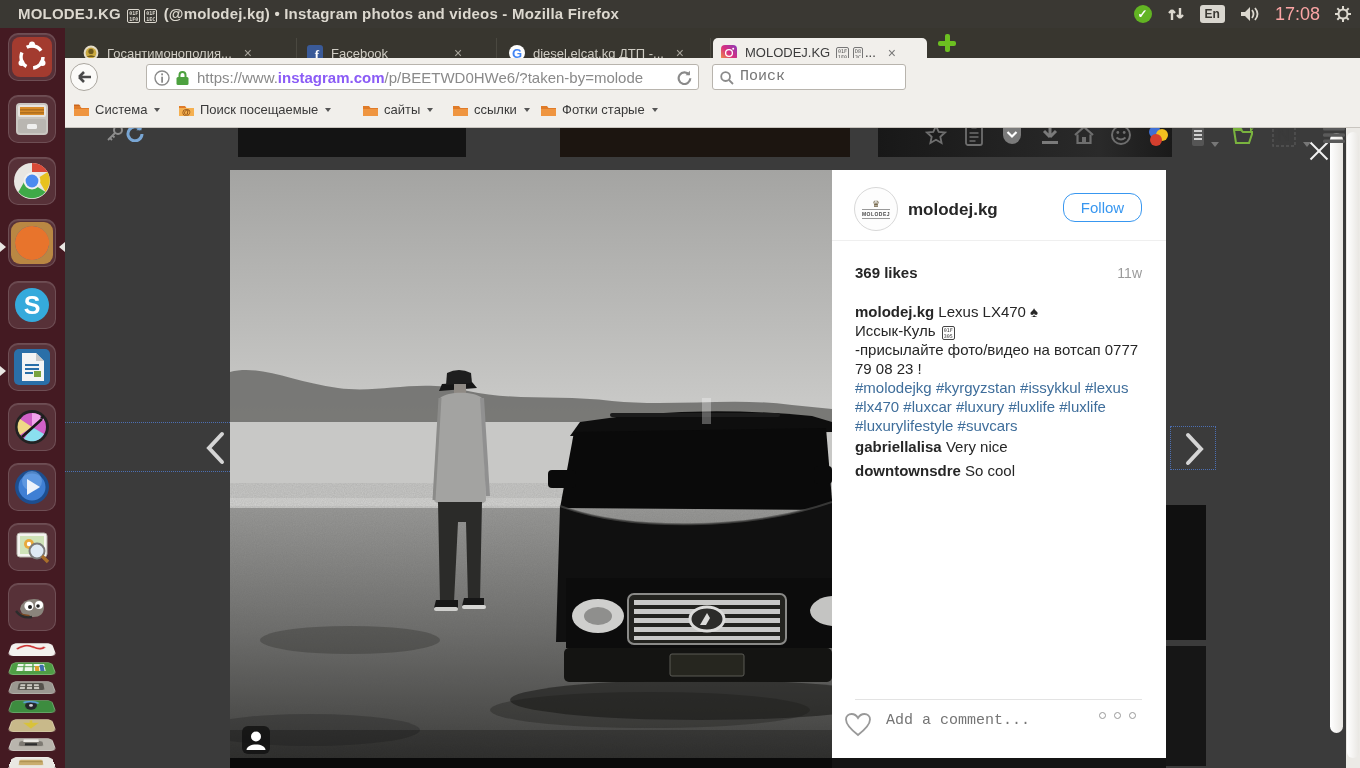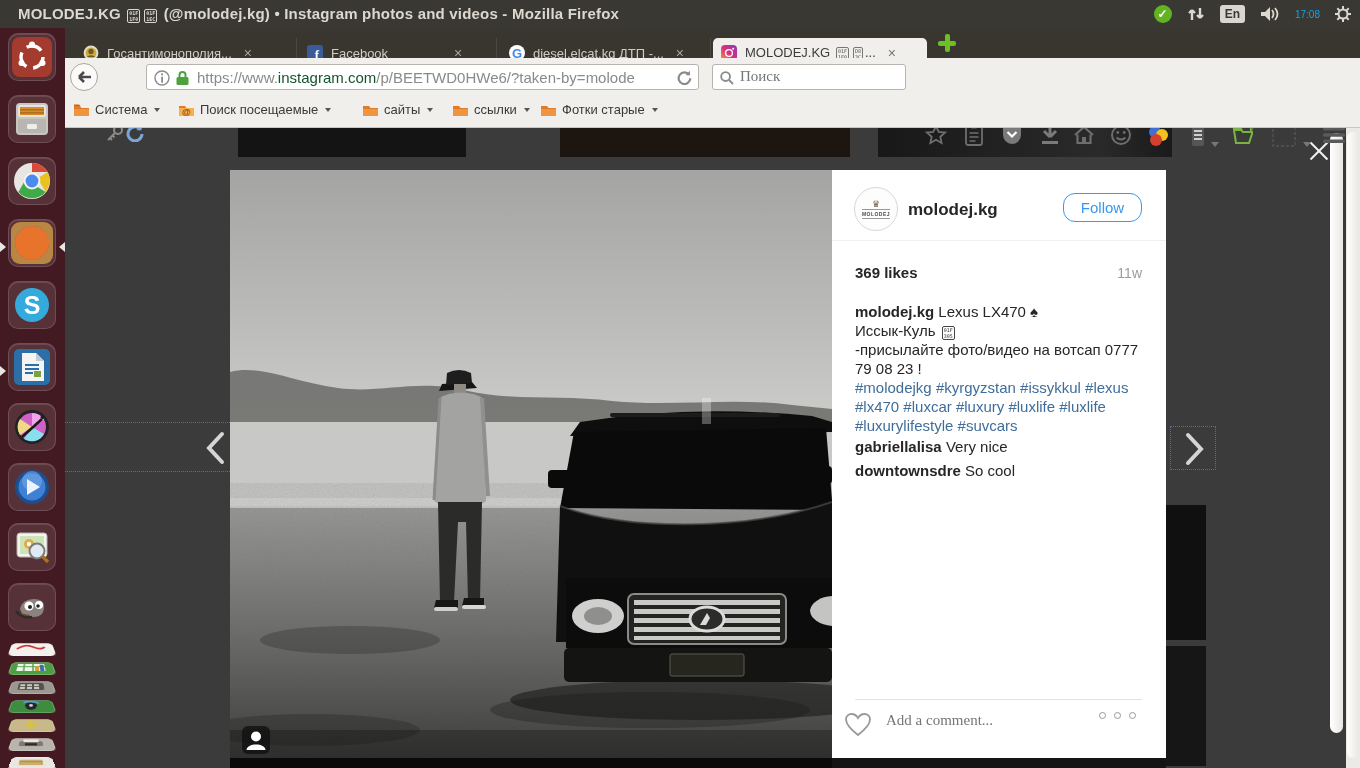--- a/index.html
+++ b/index.html
@@ -6,21 +6,21 @@
   html,body{width:1360px;height:768px;overflow:hidden}
   body{font-family:"Liberation Sans",sans-serif;background:#3b3b3b;position:relative}
   .abs{position:absolute}
 
   
   .topbar{position:absolute;left:0;top:0;width:1360px;height:28px;background:#3a3833;color:#dcd8cf;z-index:50}
   .wtitle{position:absolute;left:18px;top:5px;font-size:15px;font-weight:bold;letter-spacing:.2px;white-space:nowrap}
   .ebox{display:inline-block;vertical-align:-2px;border:1px solid #dcd8cf;border-radius:2px;padding:0 1px;margin:0 2px;line-height:1}
   .ebox i{display:block;font-style:normal;font-family:"DejaVu Sans Mono",monospace;font-size:5px;line-height:6px;letter-spacing:0}
   .tray{position:absolute;right:8px;top:0;height:28px;display:flex;align-items:center;gap:14px}
-  .tray .txt{font-size:10px;color:#0ea5e9}
+  .tray .txt{font-size:18px;color:#fca5a5}
   .lang{background:#d9d6cf;color:#3a3833;font-size:12px;font-weight:bold;border-radius:3px;padding:2px 5px}
   .skypetray{width:18px;height:18px;border-radius:50%;background:#62b423;display:flex;align-items:center;justify-content:center;color:#fff;font-size:12px;font-weight:bold}
 
   
   .launcher{position:absolute;left:0;top:28px;width:65px;height:740px;background:#441a22;z-index:40}
   .tile{position:absolute;left:8px;width:48px;height:48px;border-radius:10px;background:rgba(255,255,255,.10);border:1px solid rgba(255,255,255,.14);box-shadow:inset 0 1px 0 rgba(255,255,255,.12);display:flex;align-items:center;justify-content:center}
   .ind-l{position:absolute;left:0;width:0;height:0;border-top:5px solid transparent;border-bottom:5px solid transparent;border-left:6px solid #e8e6e2}
   .ind-r{position:absolute;right:0;width:0;height:0;border-top:5px solid transparent;border-bottom:5px solid transparent;border-right:6px solid #e8e6e2}
   .sliver{position:absolute;left:10px;width:44px;height:18px;border-radius:5px;border:1px solid rgba(255,255,255,.25);transform:perspective(60px) rotateX(45deg)}
 
@@ -31,28 +31,28 @@
   .tab .x{color:#a8a49b;font-size:14px;margin-left:4px;cursor:default}
   .tab.active{background:#f1efeb;color:#3c3c3c;border-radius:5px 5px 0 0;border-right:none}
   .tab.active .x{color:#777}
   .fav{width:16px;height:16px;flex:0 0 16px;display:flex;align-items:center;justify-content:center}
   .newtab{position:absolute;top:4px;width:24px;height:22px;display:flex;align-items:center;justify-content:center}
   .newtab .bar{position:absolute;background:#6cc021;border-radius:2px}
   .navbar{position:absolute;left:65px;top:58px;width:1295px;height:38px;background:#f1efeb;z-index:30}
   .bmbar{position:absolute;left:65px;top:96px;width:1295px;height:32px;background:#f1efeb;border-bottom:1px solid #c9c5bf;z-index:30}
   .field{position:absolute;background:#fff;border:1px solid #b8b4ad;border-radius:3px;height:26px;top:6px}
   .urltxt{font-size:15px;white-space:nowrap;overflow:hidden;color:#8a8a8a}
-  .urltxt b{color:#14532d;font-weight:normal}
+  .urltxt b{color:#8b5cf6;font-weight:bold}
   .circlebtn{position:absolute;width:28px;height:28px;border-radius:50%;background:#fbfaf8;border:1px solid #aaa69f;top:5px;display:flex;align-items:center;justify-content:center}
   .tbicon{position:absolute;top:64px;width:26px;height:26px;display:flex;align-items:center;justify-content:center}
   .caret{width:0;height:0;border-left:4px solid transparent;border-right:4px solid transparent;border-top:5px solid #777;display:inline-block}
   .bmitem{position:absolute;top:6px;display:flex;align-items:center;gap:5px;font-size:13px;color:#3a3a3a;white-space:nowrap}
   .bmcaret{width:0;height:0;border-left:3.5px solid transparent;border-right:3.5px solid transparent;border-top:4px solid #555;margin-left:2px}
   .badge{position:absolute;background:#c79b22;color:#fff;font-size:10px;font-weight:bold;border-radius:3px;padding:1px 3px;line-height:1}
-  input{font-family:Liberation Serif, serif;border:none;outline:none;background:transparent}
+  input{font-family:Liberation Mono, monospace;border:none;outline:none;background:transparent}
 
   
   .content{position:absolute;left:65px;top:128px;width:1295px;height:640px;background:#3b3b3b;z-index:10}
   .dimthumb{position:absolute;background:#151515}
   .dotfocus{border:1px dotted #4c6fb2}
   .closex{position:absolute;width:22px;height:22px}
   .closex::before,.closex::after{content:"";position:absolute;left:10px;top:0;width:2px;height:24px;background:#f2f2f2}
   .closex::before{transform:rotate(45deg)}
   .closex::after{transform:rotate(-45deg)}
   .sb{position:absolute;border-radius:7px;background:linear-gradient(90deg,#ffffff,#e9e7e3)}

